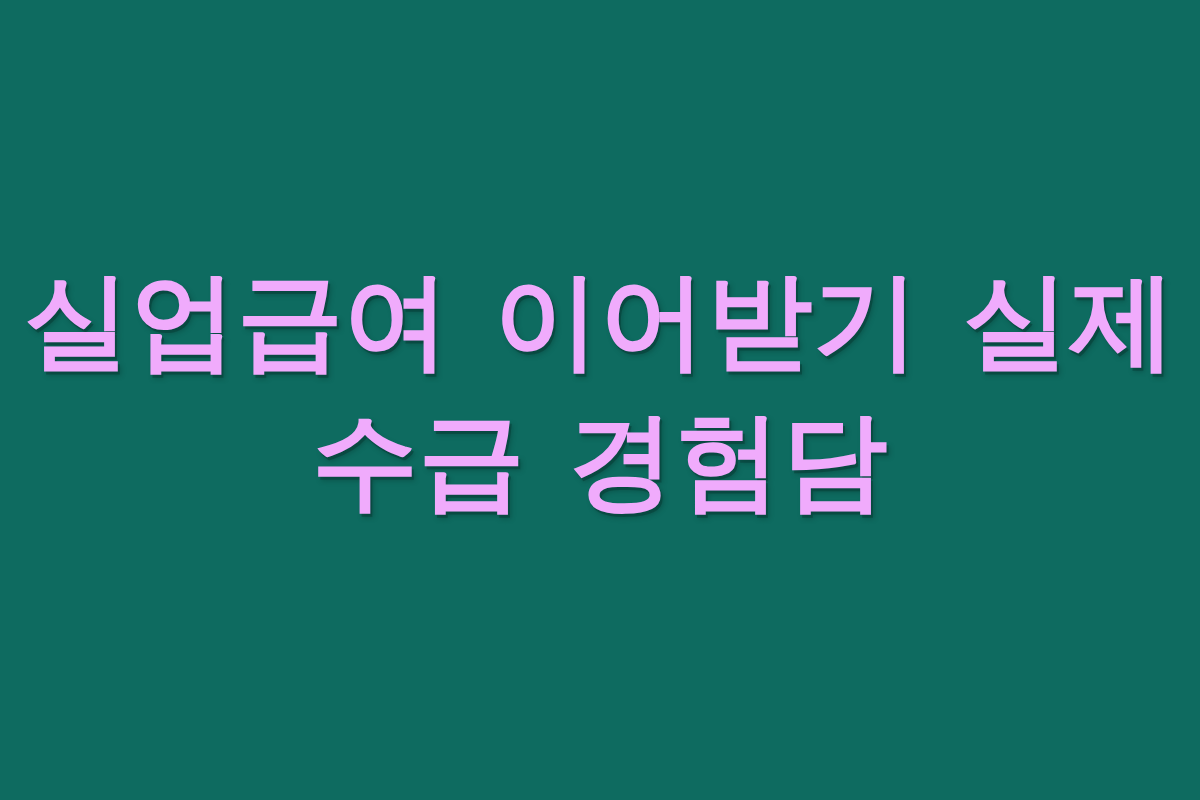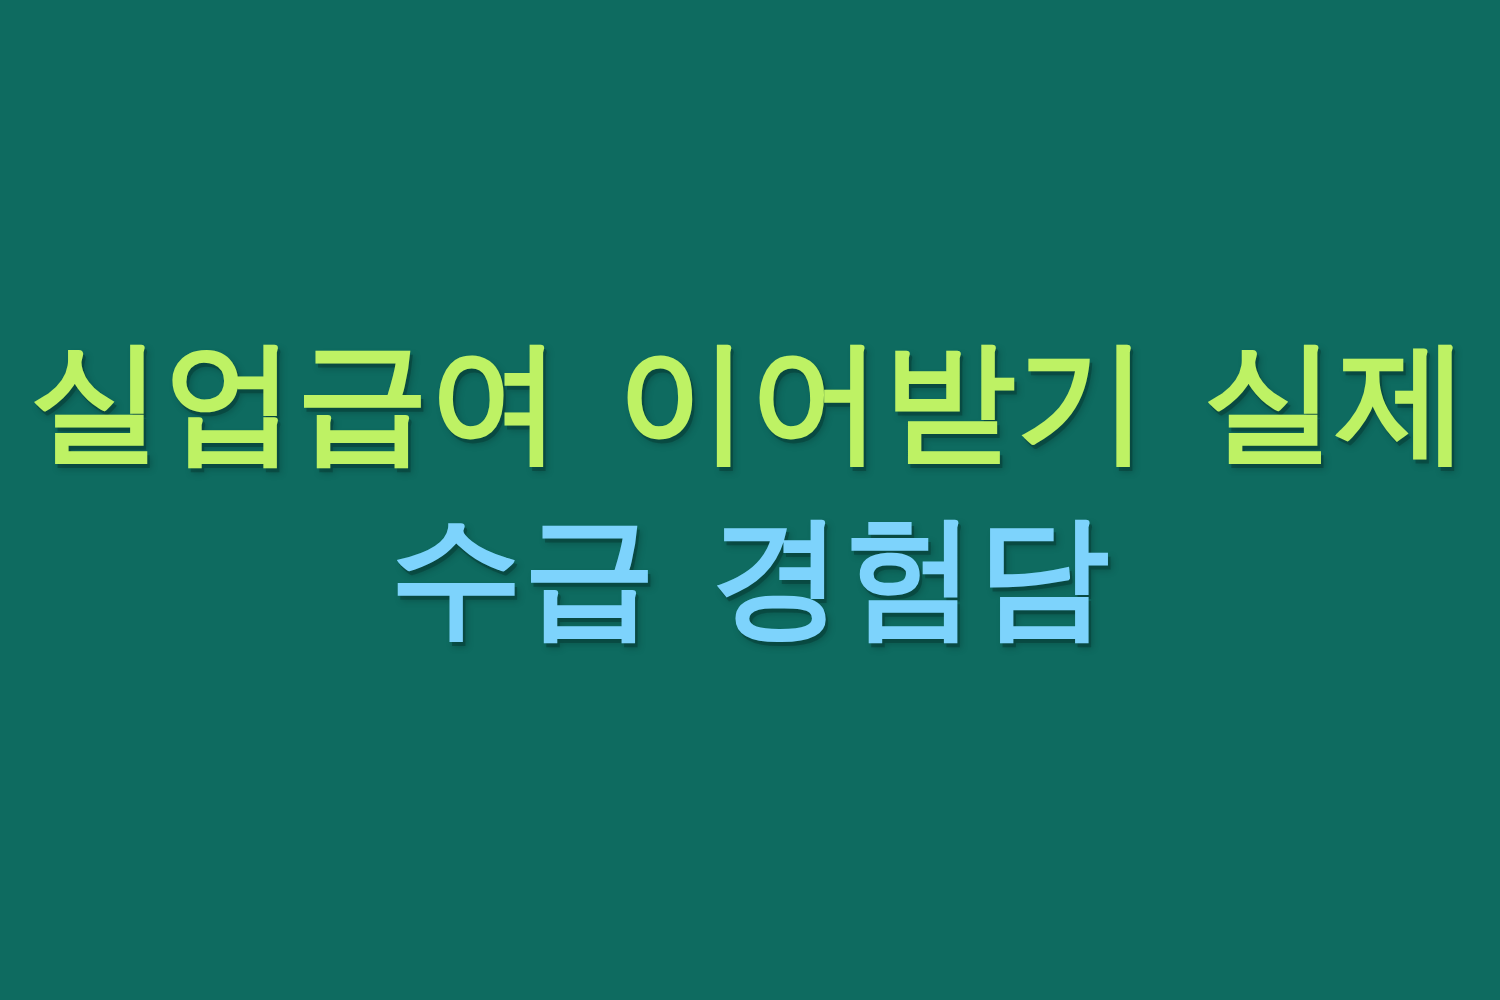--- a/index.html
+++ b/index.html
@@ -58,19 +58,19 @@
     margin-top: 2px;
   }
 </style>
 </head>
 <body>
 
 <div id="thumbnail-card" style="background-color: rgb(14, 107, 96);">
 
   <div id="title-block">
 
-    <span class="title-line line-1" style="color: #bef264;">실업급여 이어받기 실제</span>
+    <span class="title-line line-1" style="color: #f0abfc;">실업급여 이어받기 실제</span>
 
-    <span class="title-line line-2" style="color: #7dd3fc;">수급 경험담</span>
+    <span class="title-line line-2" style="color: #f0abfc;">수급 경험담</span>
 
   </div>
 
 </div>
 
 </body></html>

